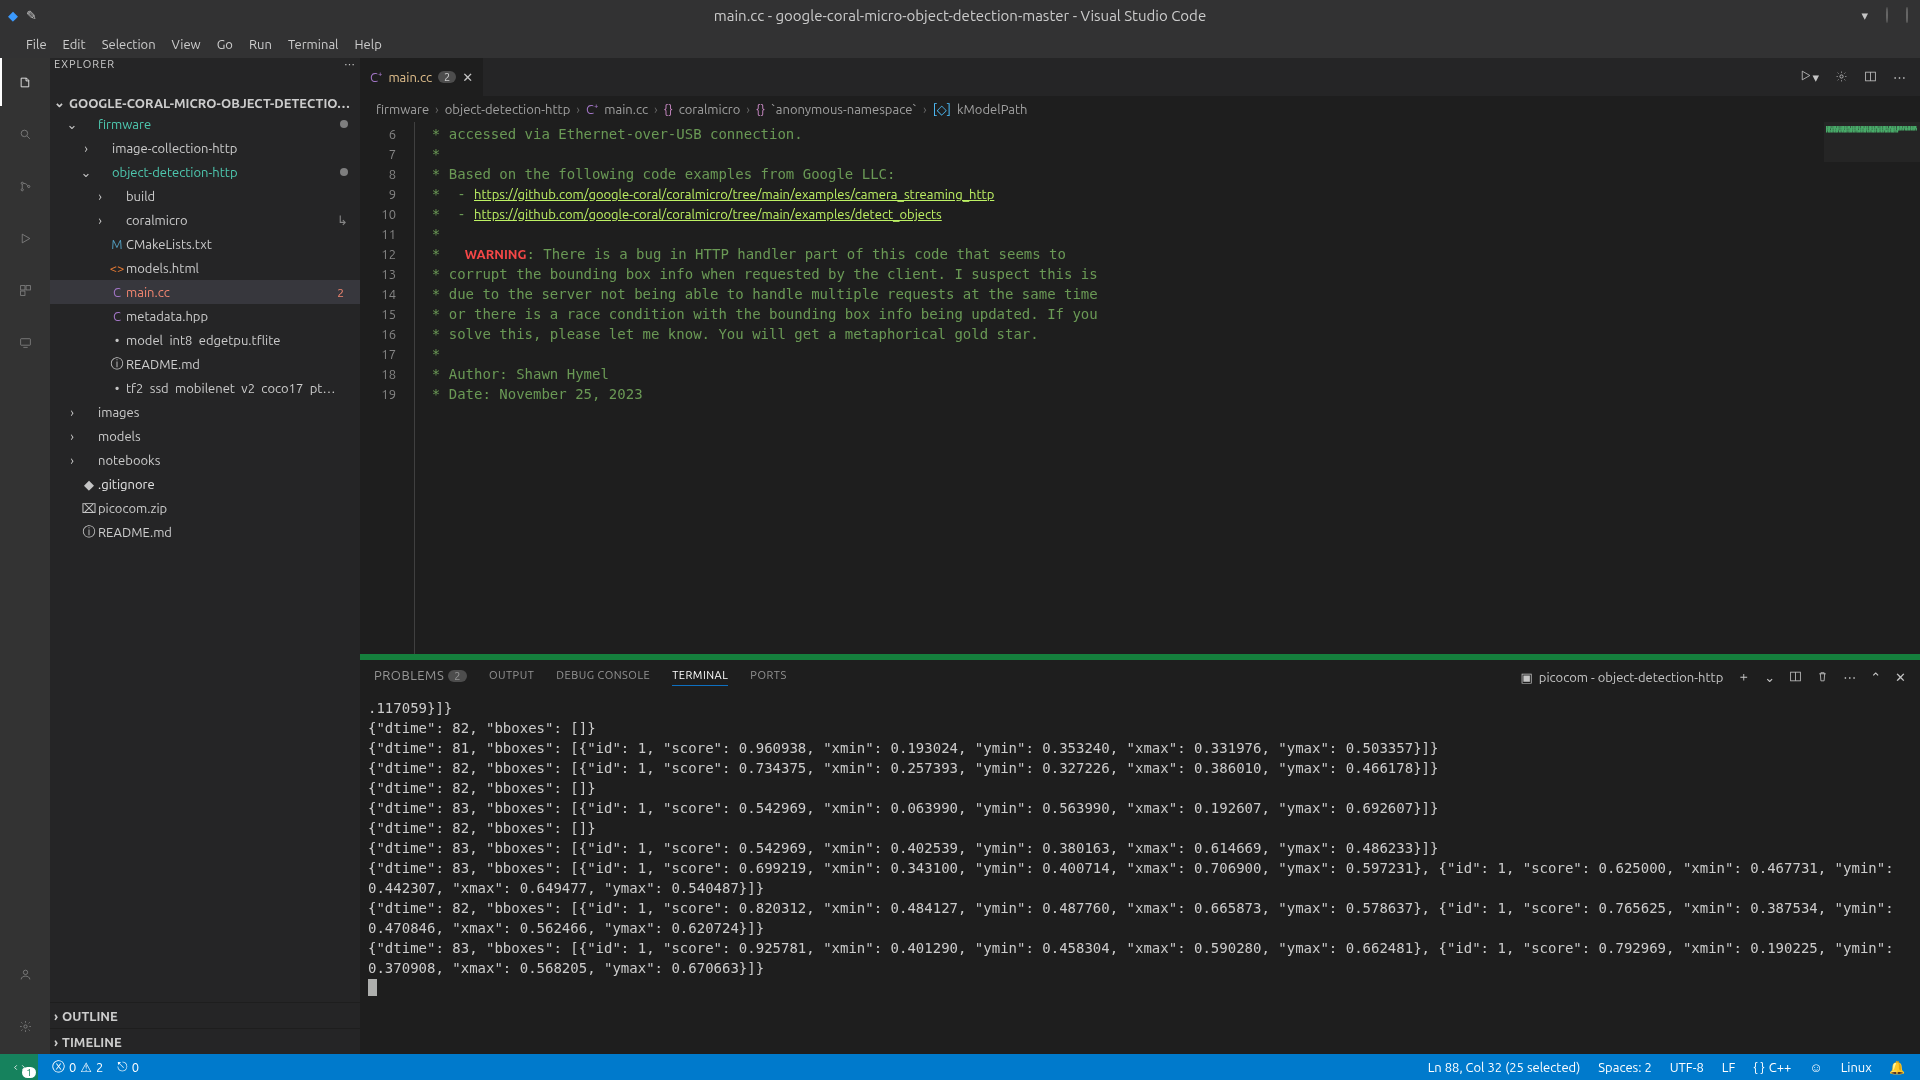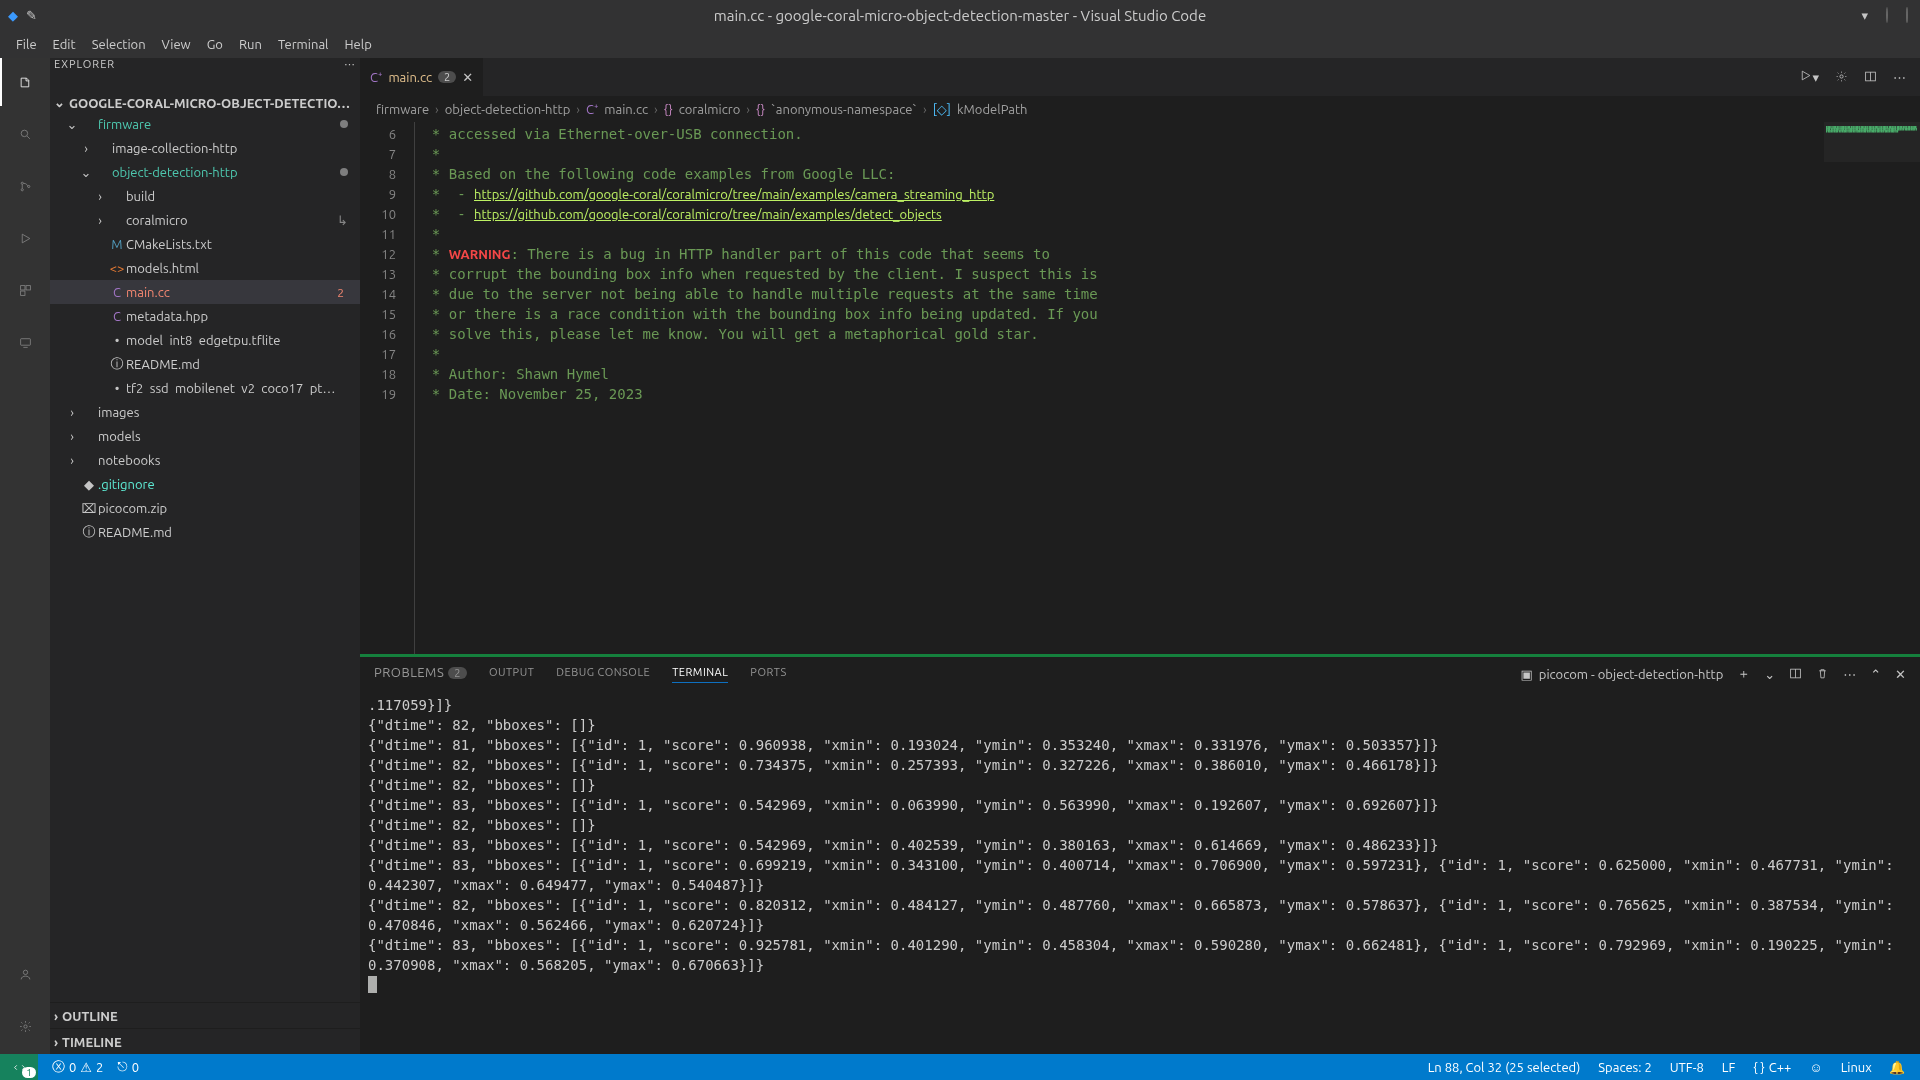--- a/index.html
+++ b/index.html
@@ -7,21 +7,21 @@
 
 
 .titlebar { height: 30px; background: #323233; display: flex; align-items: center; position: relative; }
 .titlebar .left { display: flex; gap: 8px; padding-left: 8px; }
 .titlebar .center { position: absolute; left: 50%; transform: translateX(-50%); color: #cccccc; font-size: 15px; }
 .titlebar .right { margin-left: auto; display: flex; gap: 18px; padding-right: 12px; align-items: center; }
 .circ { width: 14px; height: 14px; border-radius: 50%; border: 1px solid #666; }
 .circ.close { background: #444; }
 
 
-.menubar { height: 28px; background: #323233; display: flex; align-items: center; padding-left: 8px; }
+.menubar { height: 28px; background: #323233; display: flex; align-items: center; padding-left: 18px; }
 .menubar span { padding: 4px 8px; color: #cccccc; cursor: default; }
 
 
 .main { display: flex; height: calc(100% - 30px - 28px - 26px); }
 .activitybar { width: 50px; background: #333333; display: flex; flex-direction: column; align-items: center; padding-top: 10px; gap: 24px; }
 .activitybar .top { display: flex; flex-direction: column; gap: 24px; align-items: center; flex: 1; }
 .activitybar .bottom { display: flex; flex-direction: column; gap: 24px; align-items: center; padding-bottom: 14px; }
 .activitybar .aicon { width: 28px; height: 28px; color: #858585; display:flex; align-items:center; justify-content:center; position:relative; }
 .activitybar .aicon.active { color: #ffffff; }
 .activitybar .aicon.active::before { content:""; position:absolute; left:-11px; width:2px; height:48px; background:#fff; }
@@ -35,21 +35,21 @@
 .tree { flex: 1; overflow: hidden; }
 .trow { display: flex; align-items: center; height: 24px; padding-right: 12px; cursor: default; }
 .trow.sel { background: #37373d; }
 .trow .indent { flex-shrink: 0; }
 .trow .chev { width: 16px; height:16px; color:#c5c5c5; display:flex; align-items:center; justify-content:center; }
 .trow .fi { width:18px; display:flex; align-items:center; justify-content:center; }
 .trow .lbl { flex: 1; white-space: nowrap; overflow: hidden; text-overflow: ellipsis; }
 .trow .badge { width:8px; height:8px; border-radius:50%; background:#cccccc88; }
 .trow .num { color:#f48771; font-size:12px; padding-right:4px; }
 .trow.warn .lbl { color:#f48771; }
-.trow.dim .lbl { color:#5eead4; }
+.trow.dim .lbl { color:#e5e5e5; }
 .trow.hi .lbl { color:#4ec9b0; }
 .sidebar .outline, .sidebar .timeline { height: 26px; display:flex; align-items:center; padding-left:4px; gap:4px; font-weight:bold; font-size:11px; border-top:1px solid #1e1e1e; }
 
 
 .editor { flex: 1; display: flex; flex-direction: column; background: #1e1e1e; }
 .tabs { height: 38px; background: #252526; display: flex; align-items:stretch; }
 .tab { display:flex; align-items:center; gap:6px; padding:0 10px; background:#1e1e1e; border-right:1px solid #252526; }
 .tab .ti { color:#a074c4; }
 .tab .tl { color:#e2c08d; }
 .tab .tb { background:#4d4d4d; border-radius:8px; padding:0 6px; font-size:11px; color:#ccc; }
@@ -60,27 +60,27 @@
 .breadcrumb { height: 26px; display:flex; align-items:center; gap:6px; padding-left:16px; color:#a0a0a0; font-size:13px; }
 .breadcrumb .sep { color:#666; }
 .breadcrumb .bic { color:#a074c4; }
 .breadcrumb .bns { color:#c586c0; }
 .breadcrumb .bsym { color:#4fc1ff; }
 
 .editor-body { flex:1; display:flex; position:relative; overflow:hidden; }
 .gutter { width: 54px; text-align:right; padding-right:18px; color:#858585; font-family: "Consolas","DejaVu Sans Mono",monospace; font-size:14px; line-height:20px; padding-top:2px;}
 .code { flex:1; font-family:"Consolas","DejaVu Sans Mono",monospace; font-size:14px; line-height:20px; white-space:pre; color:#6a9955; padding-top:2px; border-left:1px solid #404040;}
 .code .lnk { color:#bef264; text-decoration: underline; }
-.code .warn { color:#f44747; font-weight:bold;}
+.code .warn { color:#f44747; font-weight:bold;margin-left:16px;}
 .minimap { width: 96px; background: #1e1e1e; position:relative; }
 .minimap .mslider { position:absolute; top:0; width:100%; height:40px; background:rgba(255,255,255,0.03);}
 .minimap .mfake { font-size:2px; line-height:2px; color:#4a6; padding:4px 2px; word-break:break-all;}
 
 
-.panel { height: 400px; background:#1e1e1e; border-top:3px solid #15803d; display:flex; flex-direction:column; }
+.panel { height: 400px; background:#1e1e1e; border-top:6px solid #15803d; display:flex; flex-direction:column; }
 .panel .phead { height:34px; display:flex; align-items:center; padding:0 14px; gap:22px; }
 .panel .phead .pt { color:#969696; font-size:11px; letter-spacing:.5px; padding-bottom:4px; cursor:default;}
 .panel .phead .pt.active { color:#fff; border-bottom:1px solid #0e70c0; }
 .panel .phead .pt .pbadge { background:#4d4d4d; border-radius:8px; padding:0 6px; font-size:11px; margin-left:4px;}
 .panel .phead .spacer { flex:1; }
 .panel .phead .ract { display:flex; align-items:center; gap:14px; color:#c5c5c5;}
 .panel .term { flex:1; font-family:"Consolas","DejaVu Sans Mono",monospace; font-size:14px; line-height:20px; white-space:pre-wrap; word-break:break-all; padding:4px 8px; color:#cccccc; }
 .panel .cursor { display:inline-block; width:9px; height:17px; background:#aeafad; vertical-align:text-bottom;}
 
 

